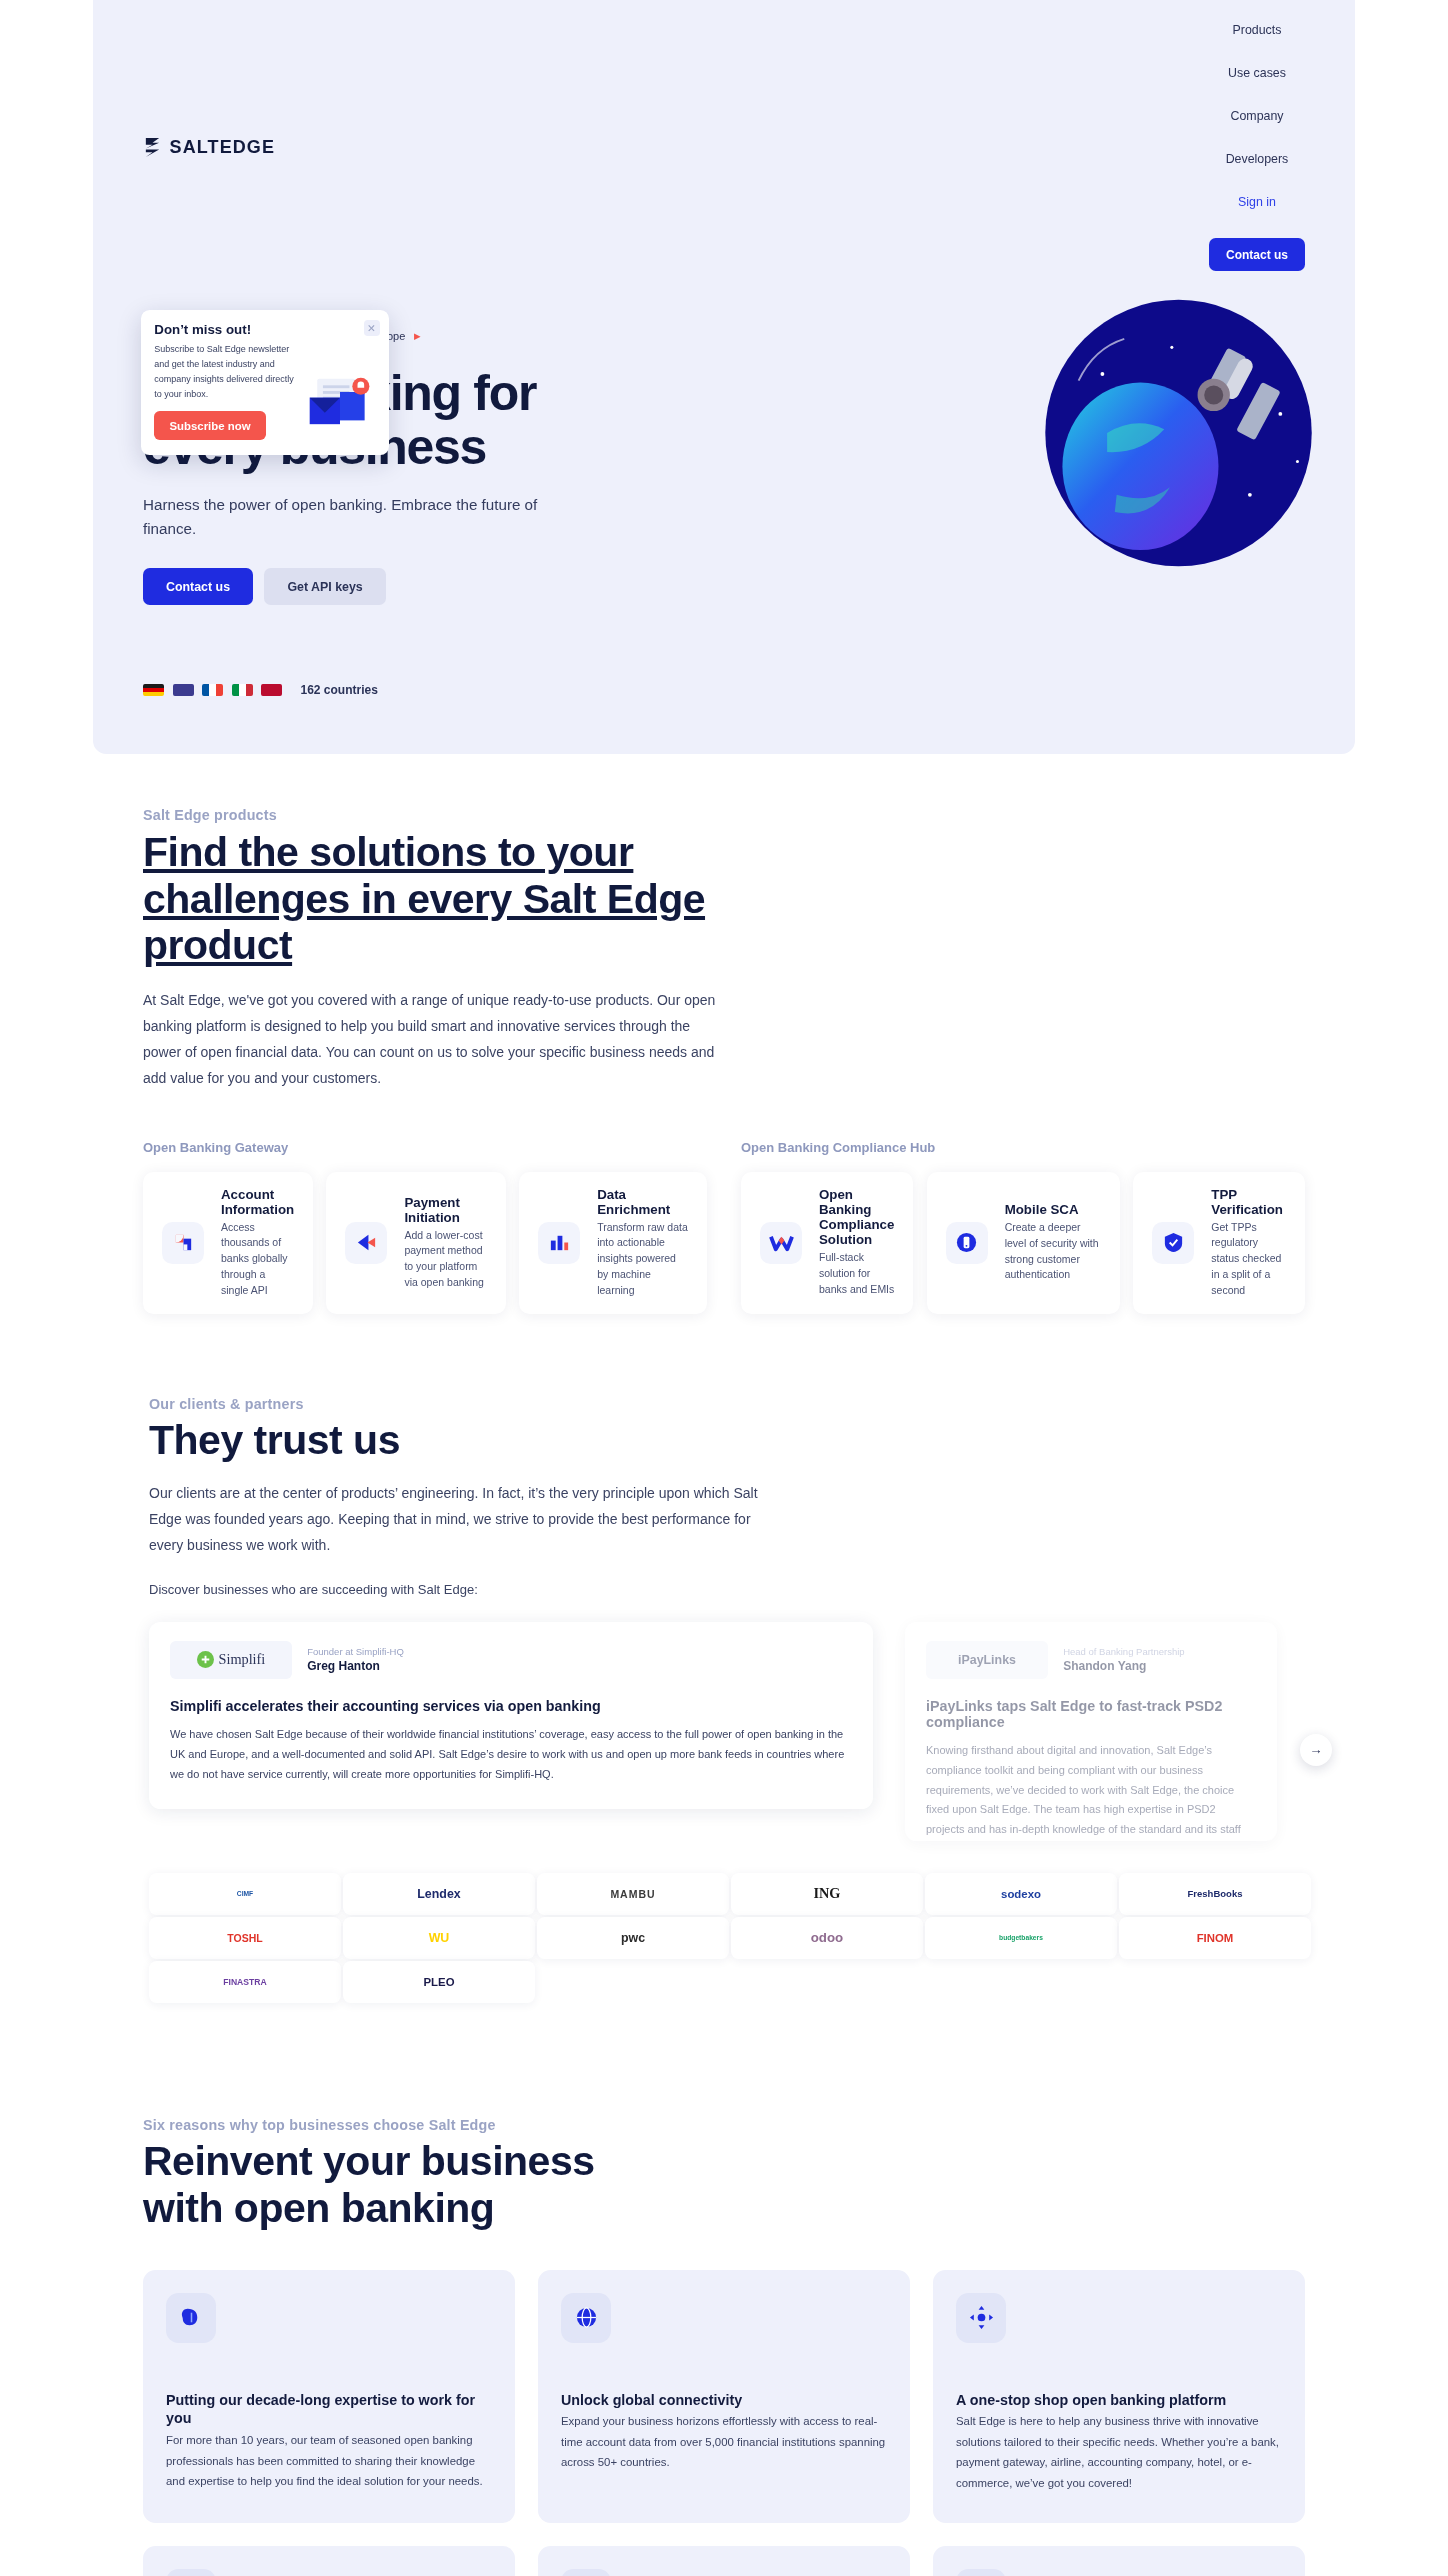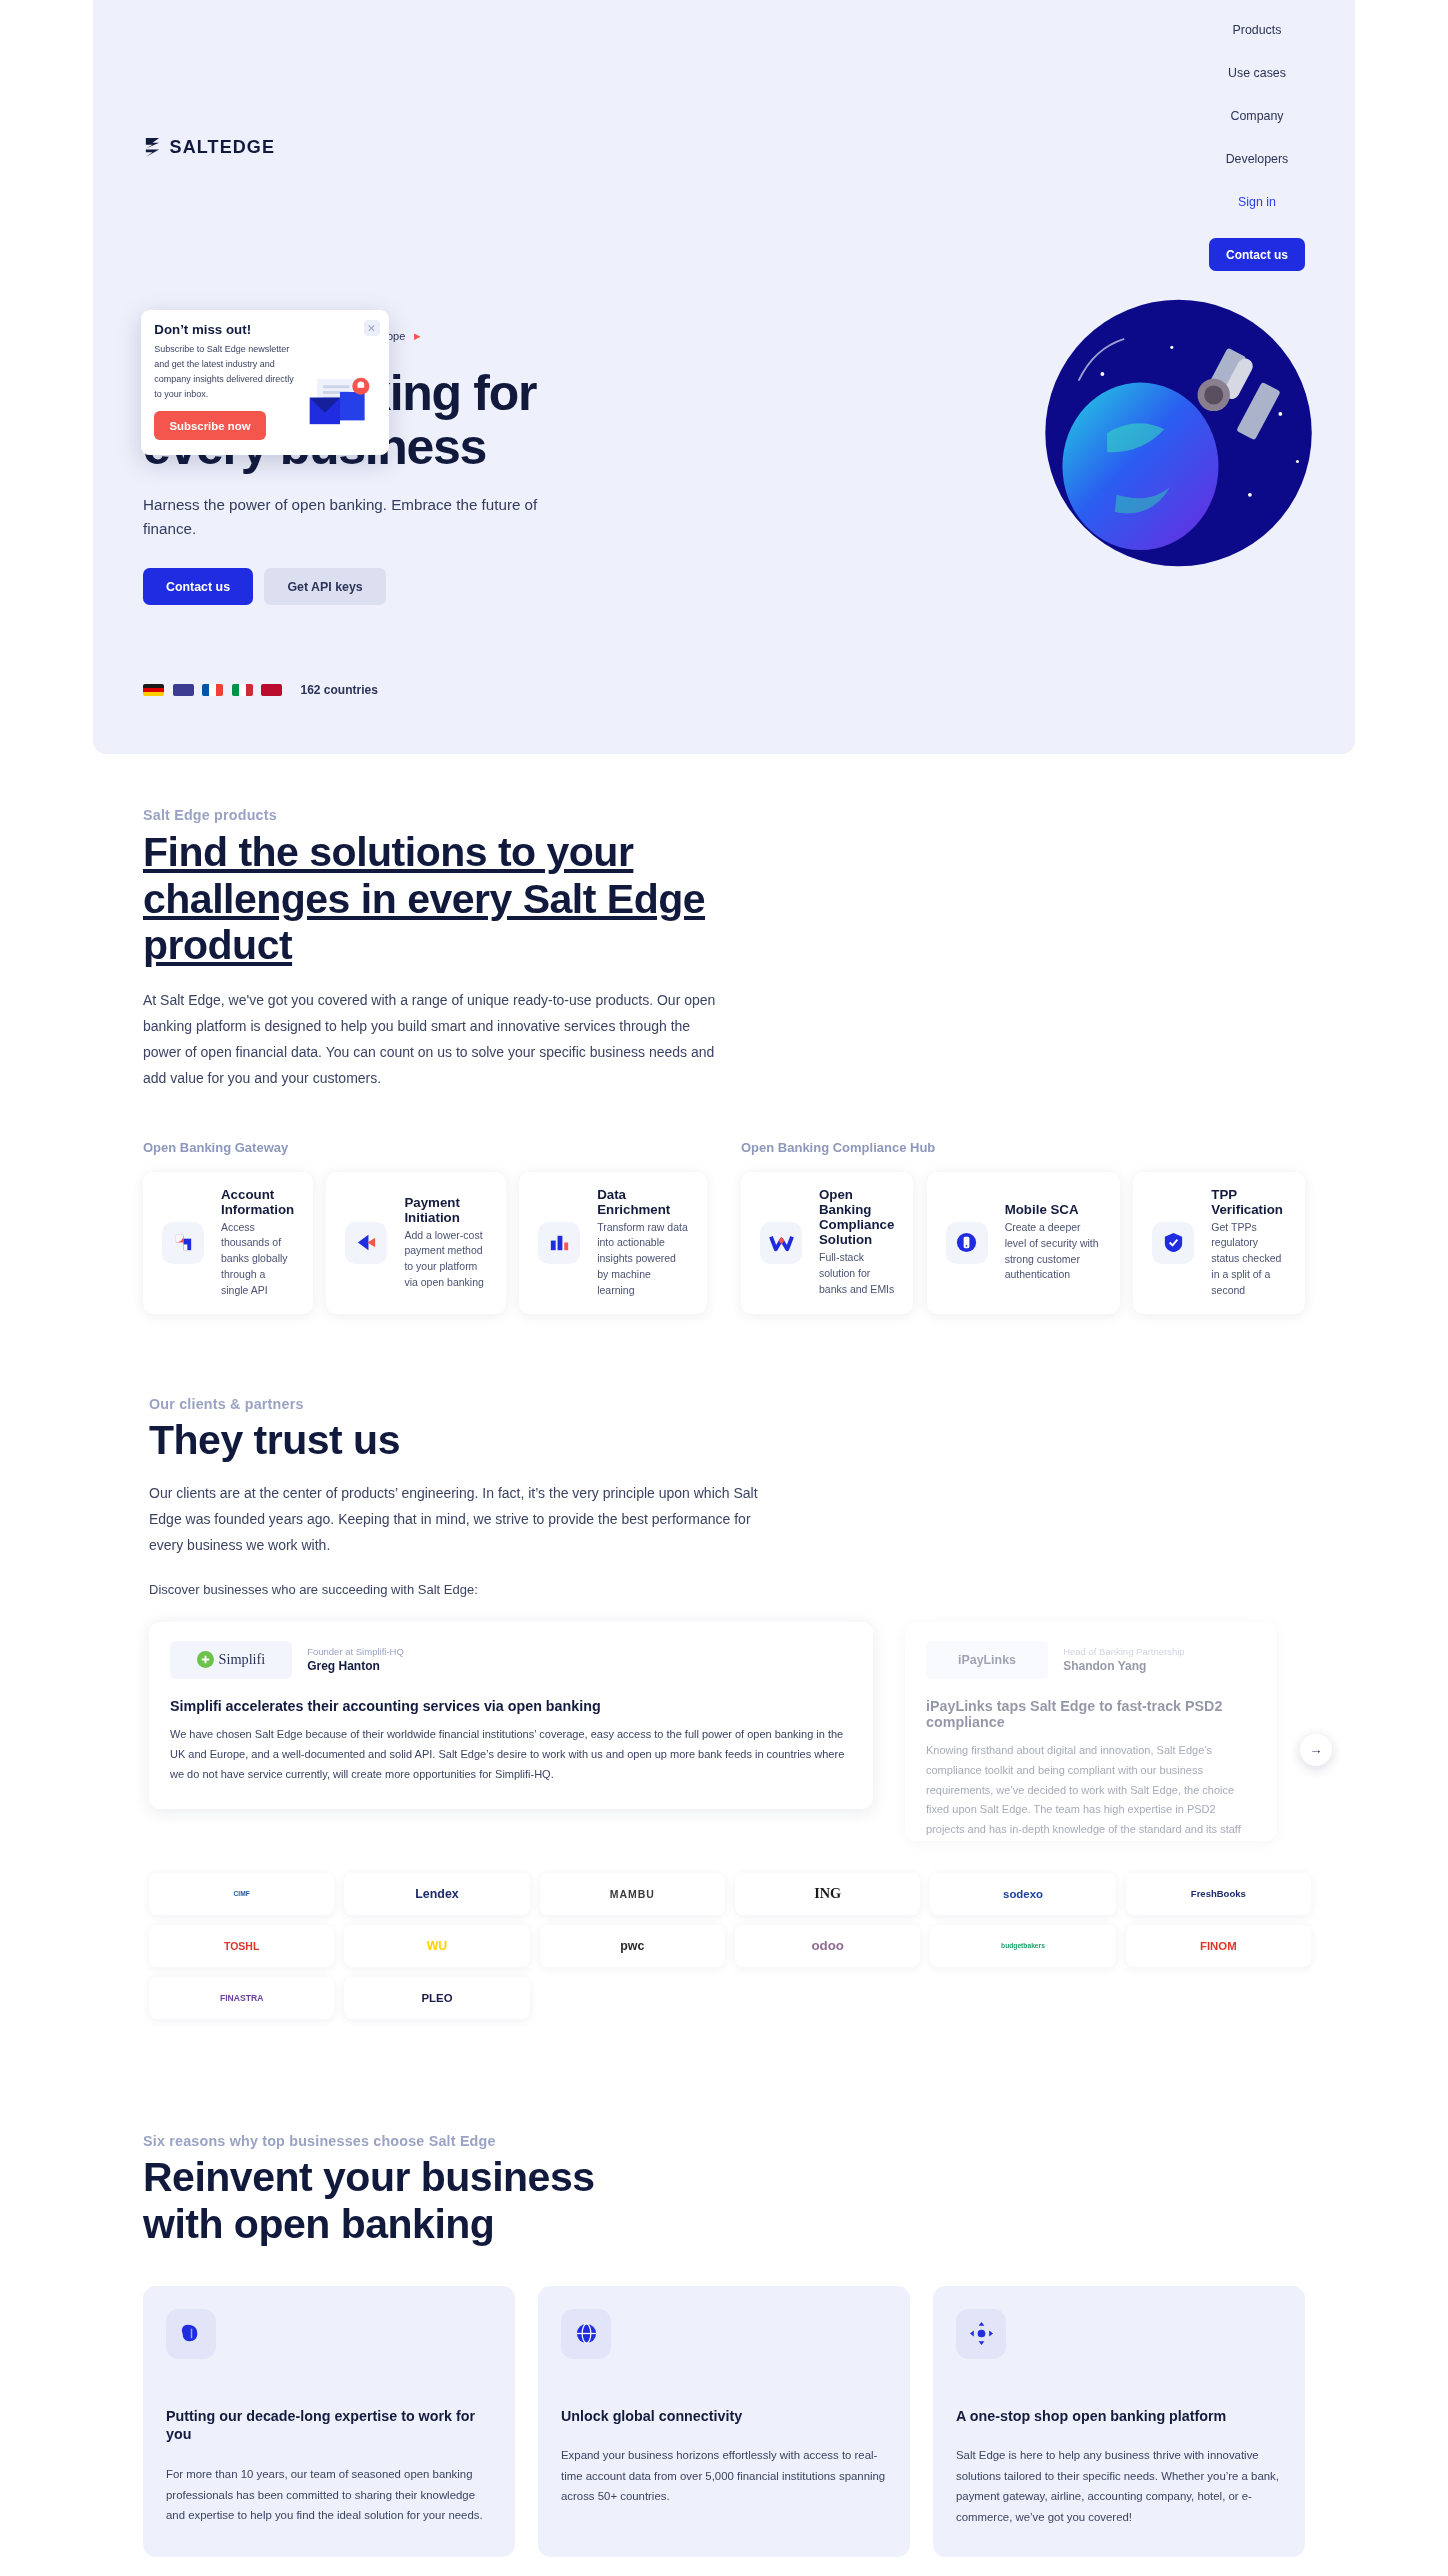--- a/index.html
+++ b/index.html
@@ -115,40 +115,40 @@
   .testi-role { font-size: 9.5px; color:#9aa3c4; }
   .testi-name { font-size: 12px; font-weight: 700; color:#131b3e; margin-top: 1.9px; }
   .testi-h { font-size: 14.3px; font-weight: 800; color:#131b3e; margin-top: 19px; }
   .testi-p { font-size: 11px; line-height: 1.8; color:#3b4363; margin-top: 11.4px; }
   .testi-arrow {
     position:absolute; right: -21px; top: 112px; width: 32px; height: 32px; border-radius: 50%;
     background:#fff; box-shadow: 0 2.9px 11.4px rgba(24,33,77,.16);
     display:flex; align-items:center; justify-content:center; cursor:pointer; border:none;
     color:#2b3358; font-size: 13.3px; z-index: 5;
   }
-  .logo-grid { display:grid; grid-template-columns: repeat(6, 1fr); gap: 10px; margin-top: 32px; }
+  .logo-grid { display:grid; grid-template-columns: repeat(6, 1fr); gap: 2px; margin-top: 32px; }
   .logo-cell {
     background:#fff; border-radius: 7.6px; height: 42px; box-shadow: 0 1.9px 9.5px rgba(24,33,77,.06);
     display:flex; align-items:center; justify-content:center; font-size: 11.4px; font-weight:700;
   }
 
   
   .sec-reasons { padding: 114px 0 0 0; }
   .reasons-head { width: 533px; }
   .reasons-head .h2 { margin-top: 5.7px; }
   .feat-grid { display:grid; grid-template-columns: repeat(3, 1fr); gap: 23px; margin-top: 38px; }
   .feat {
     background:#eef0fb; border-radius: 12.4px; padding: 23px 23px 29px 23px;
   }
   .feat-ico {
     width: 50px; height: 50px; border-radius: 12.4px; background:#e1e5f7;
     display:flex; align-items:center; justify-content:center;
   }
   .feat-title { font-size: 14.3px; font-weight: 800; color:#131b3e; margin-top: 48px; line-height:1.3; }
-  .feat-desc { font-size: 11.4px; line-height: 1.8; color:#3b4363; margin-top: 20px; }
+  .feat-desc { font-size: 11.4px; line-height: 1.8; color:#3b4363; margin-top: 2px; }
   .feat.tall { min-height: 252px; }
   .feat.short { min-height: 219px; }
 </style>
 </head>
 <body>
 
 <div class="page">
 
   <section class="hero">
 

